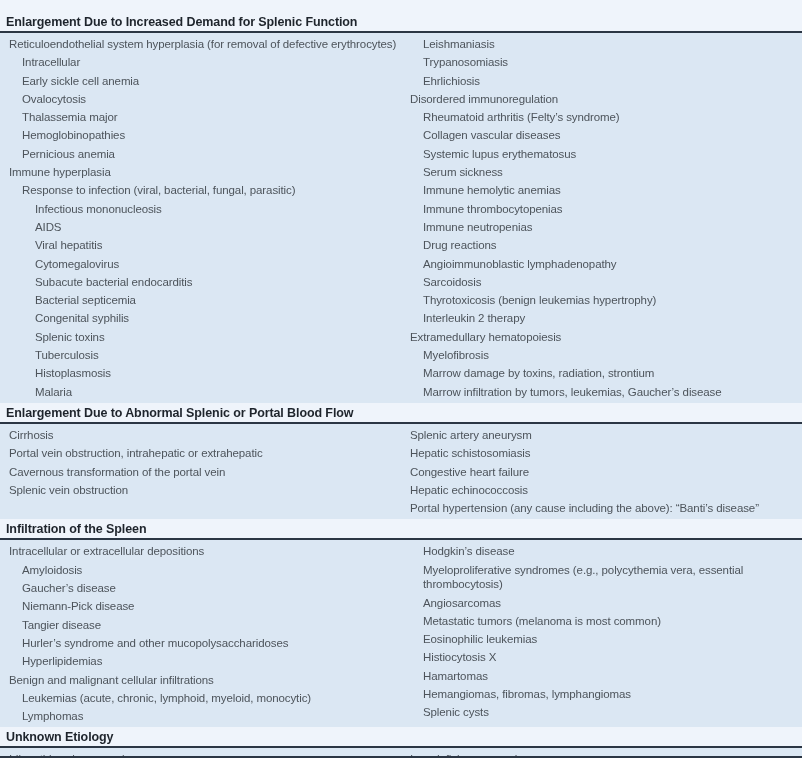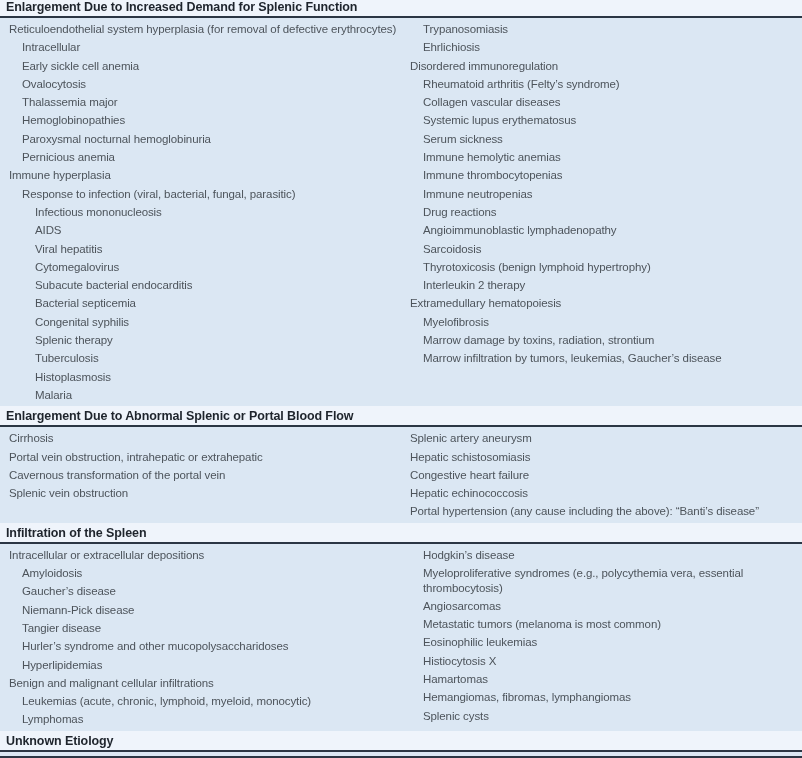--- a/index.html
+++ b/index.html
@@ -17,21 +17,21 @@
   }
   .section-header {
     background: var(--header-bg, #eff4fb);
     border-bottom: 2px solid var(--rule, #2b3644);
     font-weight: bold;
     font-size: 12.5px;
     color: var(--header-text, #1e242c);
     padding: 4px 6px 2px 6px;
     line-height: 13px;
   }
-  .section-header.first { padding-top: 1px; }
+  .section-header.first { padding-top: 16px; }
   .section-body {
     display: flex;
     align-items: flex-start;
     padding-top: 1px;
   }
   .col {
     width: 50%;
     box-sizing: border-box;
     padding-left: 9px;
     list-style: none;
@@ -53,51 +53,51 @@
 <div id="table-root" style="--body-bg: #dbe7f3; --header-bg: #eff4fb; --rule: #2b3644; --body-text: #4d545b; --header-text: #1e242c;">
     <div class="section-header first">Enlargement Due to Increased Demand for Splenic Function</div>
     <div class="section-body">
       <ul class="col">
         <li class="item ind0">Reticuloendothelial system hyperplasia (for removal of defective erythrocytes)</li>
         <li class="item ind1">Intracellular</li>
         <li class="item ind1">Early sickle cell anemia</li>
         <li class="item ind1">Ovalocytosis</li>
         <li class="item ind1">Thalassemia major</li>
         <li class="item ind1">Hemoglobinopathies</li>
-        <li class="item ind1">Paroxysmal nocturnal hemoglobinuria</li>
         <li class="item ind1">Pernicious anemia</li>
         <li class="item ind0">Immune hyperplasia</li>
         <li class="item ind1">Response to infection (viral, bacterial, fungal, parasitic)</li>
         <li class="item ind2">Infectious mononucleosis</li>
         <li class="item ind2">AIDS</li>
         <li class="item ind2">Viral hepatitis</li>
         <li class="item ind2">Cytomegalovirus</li>
         <li class="item ind2">Subacute bacterial endocarditis</li>
         <li class="item ind2">Bacterial septicemia</li>
         <li class="item ind2">Congenital syphilis</li>
-        <li class="item ind2">Splenic therapy</li>
+        <li class="item ind2">Splenic toxins</li>
         <li class="item ind2">Tuberculosis</li>
         <li class="item ind2">Histoplasmosis</li>
         <li class="item ind2">Malaria</li>
       </ul>
       <ul class="col">
+        <li class="item ind1">Leishmaniasis</li>
         <li class="item ind1">Trypanosomiasis</li>
         <li class="item ind1">Ehrlichiosis</li>
         <li class="item ind0">Disordered immunoregulation</li>
         <li class="item ind1">Rheumatoid arthritis (Felty’s syndrome)</li>
         <li class="item ind1">Collagen vascular diseases</li>
         <li class="item ind1">Systemic lupus erythematosus</li>
         <li class="item ind1">Serum sickness</li>
         <li class="item ind1">Immune hemolytic anemias</li>
         <li class="item ind1">Immune thrombocytopenias</li>
         <li class="item ind1">Immune neutropenias</li>
         <li class="item ind1">Drug reactions</li>
         <li class="item ind1">Angioimmunoblastic lymphadenopathy</li>
         <li class="item ind1">Sarcoidosis</li>
-        <li class="item ind1">Thyrotoxicosis (benign lymphoid hypertrophy)</li>
+        <li class="item ind1">Thyrotoxicosis (benign leukemias hypertrophy)</li>
         <li class="item ind1">Interleukin 2 therapy</li>
         <li class="item ind0">Extramedullary hematopoiesis</li>
         <li class="item ind1">Myelofibrosis</li>
         <li class="item ind1">Marrow damage by toxins, radiation, strontium</li>
         <li class="item ind1">Marrow infiltration by tumors, leukemias, Gaucher’s disease</li>
       </ul>
     </div>
     <div class="section-header">Enlargement Due to Abnormal Splenic or Portal Blood Flow</div>
     <div class="section-body">
       <ul class="col">

